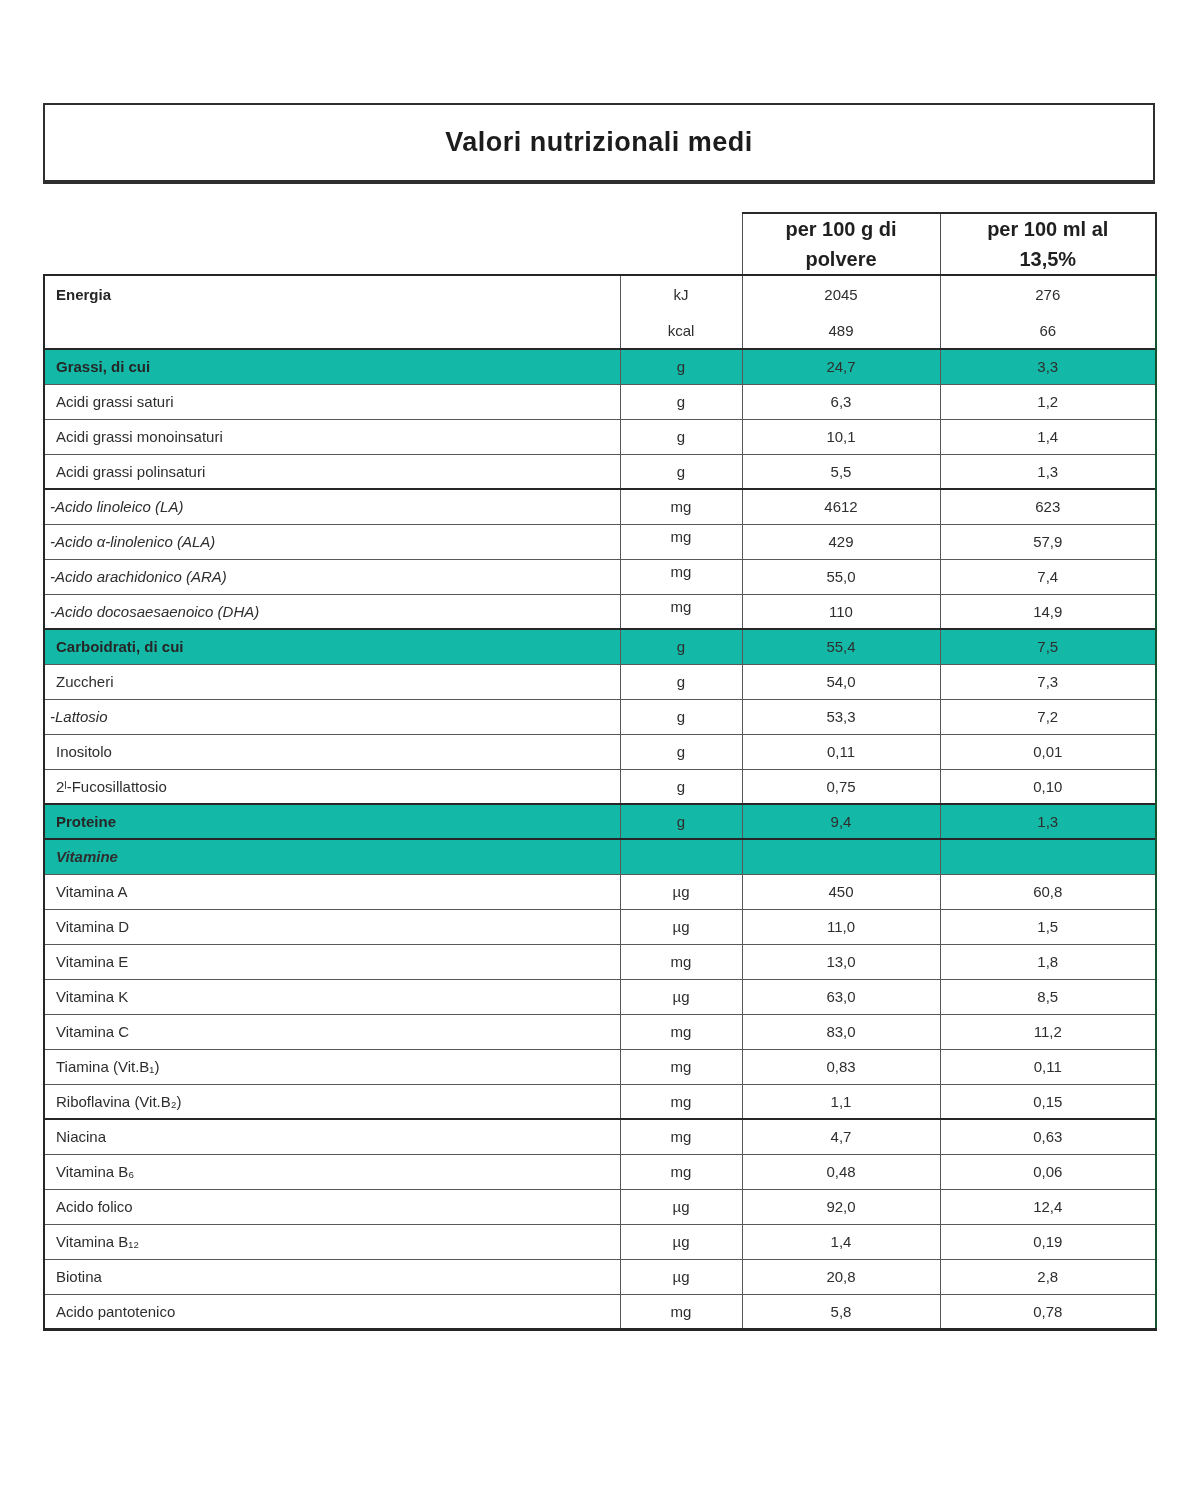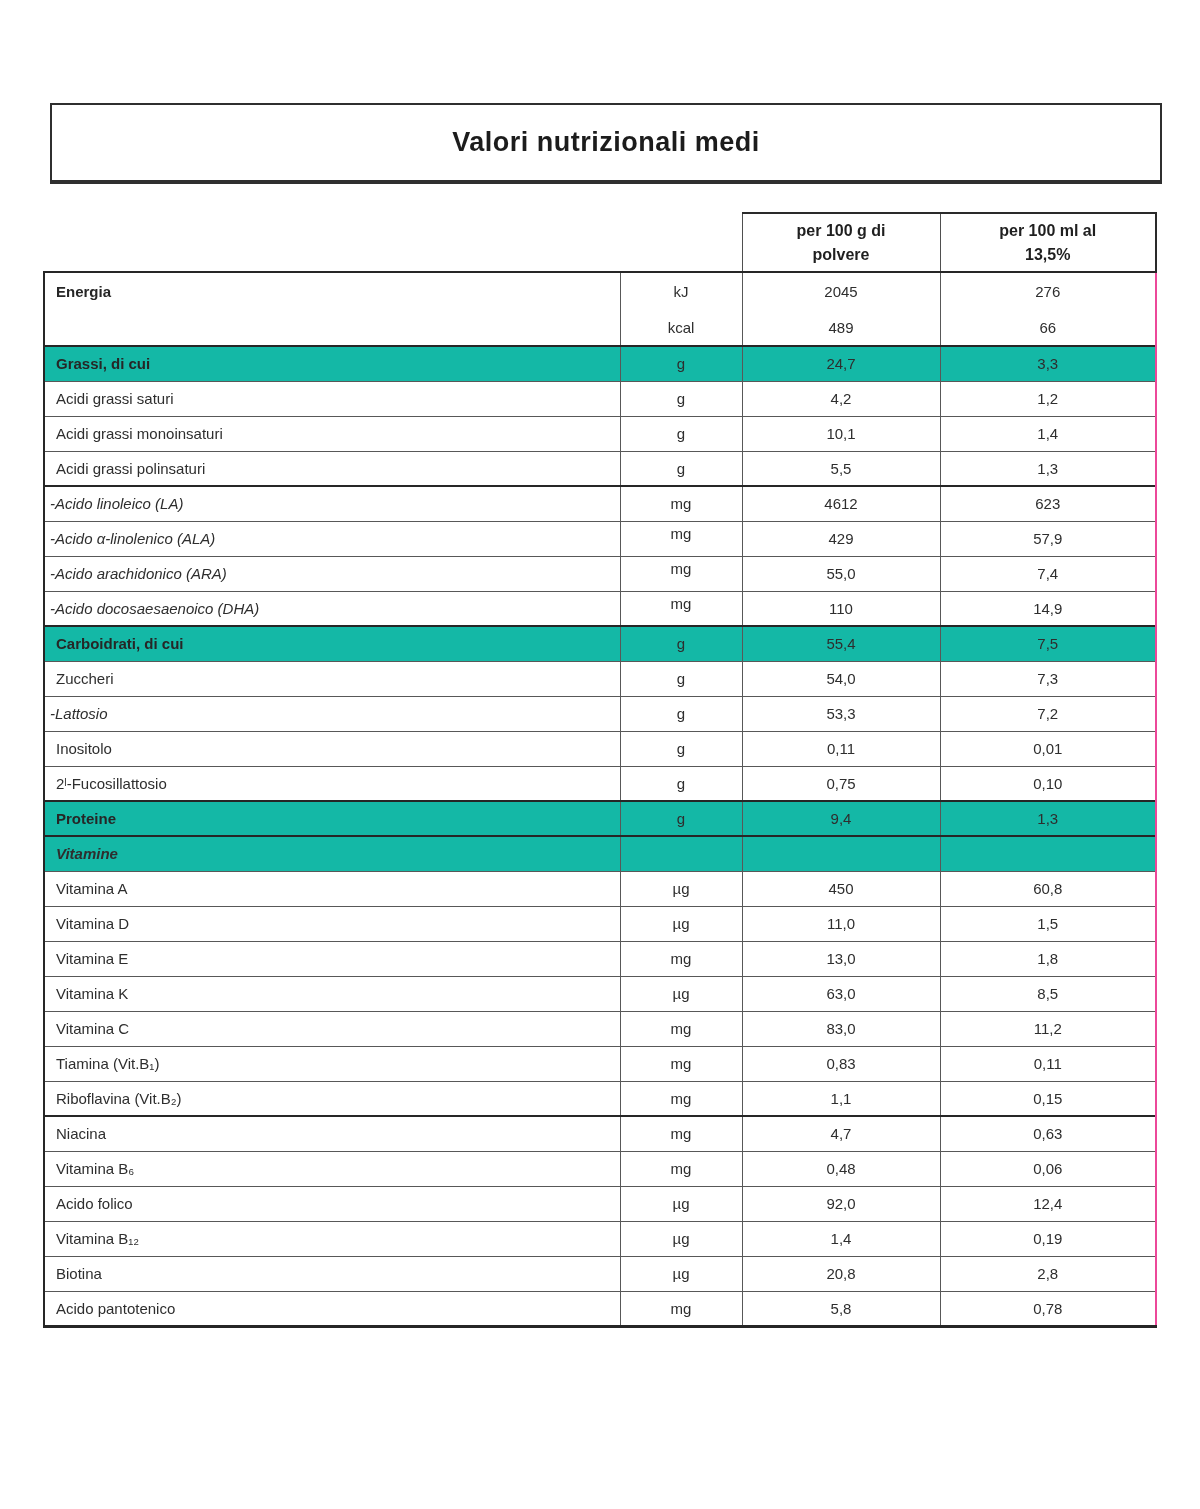--- a/index.html
+++ b/index.html
@@ -16,21 +16,21 @@
     overflow: hidden;
   }
   
   .title-box {
     position: absolute;
     left: 43px; top: 103px;
     width: 1112px; height: 81px;
     box-sizing: border-box;
     border: 2px solid #2f2f2f;
     border-bottom-width: 4px;
-    display: flex; align-items: center; justify-content: center; margin-left: 7px;
+    display: flex; align-items: center; justify-content: center;
   }
   .title-box .title-text {
     font-size: 27px;
     font-weight: bold;
     color: #1c1c1c;
     letter-spacing: 0.5px;
   }
   
   table.nutri {
     position: absolute;
@@ -46,21 +46,21 @@
   col.c-v1    { width: 198px; }
   col.c-v2    { width: 216px; }
 
   thead td.ghost { border: none; background: transparent; }
   thead th {
     height: 59px;
     box-sizing: border-box;
     border: 1px solid #4f4f4f;
     border-top: 2px solid #2a2a2a;
     background: #ffffff;
-    font-size: 16px;
+    font-size: 20px;
     font-weight: bold;
     color: #1f1f1f;
     text-align: center;
     vertical-align: middle;
     line-height: 1.5;
     padding: 0;
   }
   thead th.last { border-right: 2px solid #2a2a2a; }
 
   tbody td {
@@ -69,21 +69,21 @@
     padding: 0;
     vertical-align: middle;
     background: #ffffff;
   }
   tbody tr { height: 35px; }
   tbody tr.tall { height: 73px; border-radius: 21px; }
   tbody tr.shaded td { background: #14b8a6; }
   tbody tr.thick-top td { border-top: 2px solid #262626; }
   tbody tr:first-child td { border-top: 2px solid #262626; }
   tbody td:first-child { border-left: 2px solid #262626; }
-  tbody td:last-child  { border-right: 2px solid #ec4899; }
+  tbody td:last-child  { border-right: 2px solid #14532d; }
   tbody tr:last-child td { border-bottom: 3px solid #262626; }
 
   td.label { text-align: left; padding-left: 11px; }
   td.label.indent { padding-left: 5px; font-style: italic; }
   td.label.bold .line { font-weight: bold; color: #262626; }
   td.label.italic .line { font-style: italic; font-weight: bold; }
   td.unit, td.val { text-align: center; }
   td.unit.top { vertical-align: top; }
   td.unit.top .line { padding-top: 3px; }
 
@@ -157,21 +157,21 @@
           </td>
         </tr>
         <tr>
           <td class="label">
             <div class="line">Acidi grassi saturi</div>
           </td>
           <td class="unit">
             <div class="line">g</div>
           </td>
           <td class="val">
-            <div class="line">4,2</div>
+            <div class="line">6,3</div>
           </td>
           <td class="val">
             <div class="line">1,2</div>
           </td>
         </tr>
         <tr>
           <td class="label">
             <div class="line">Acidi grassi monoinsaturi</div>
           </td>
           <td class="unit">

